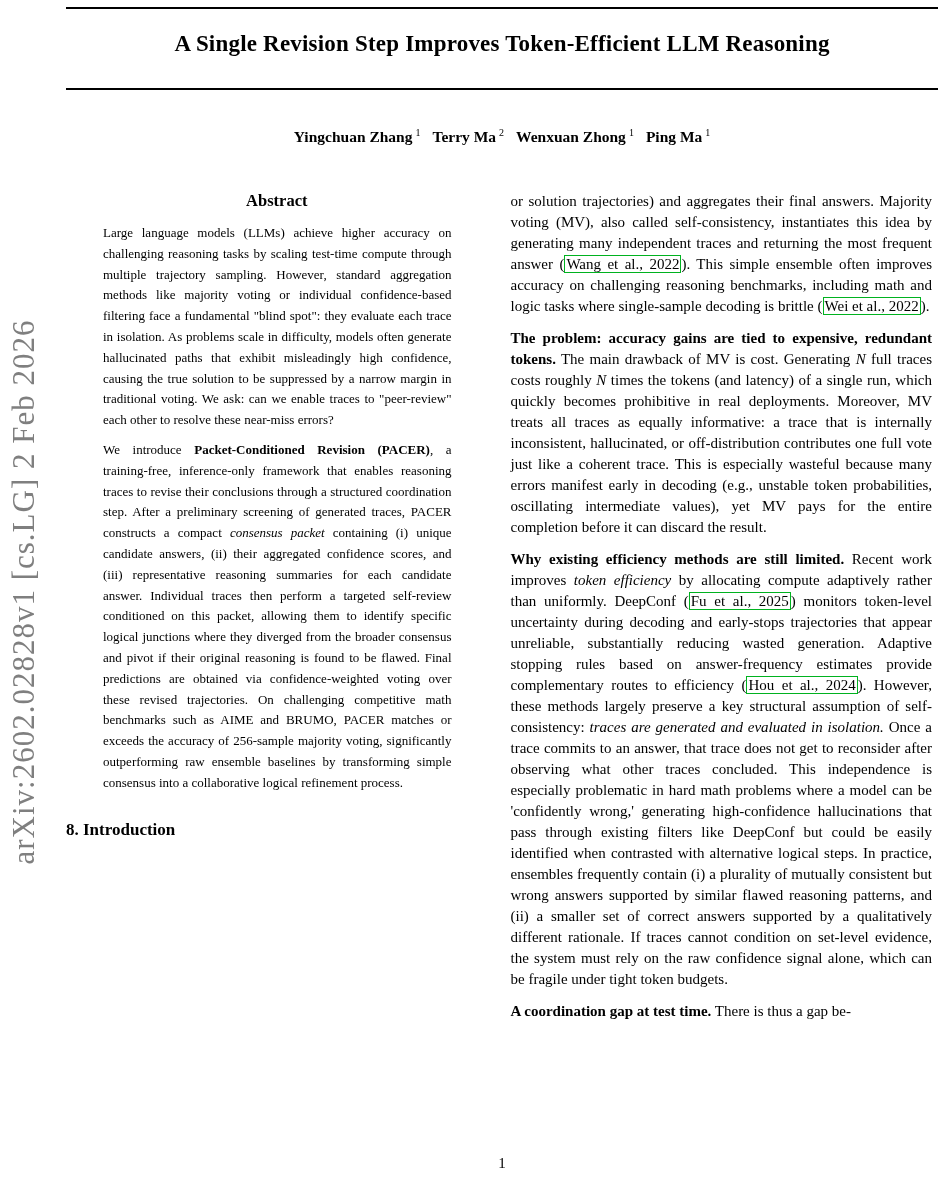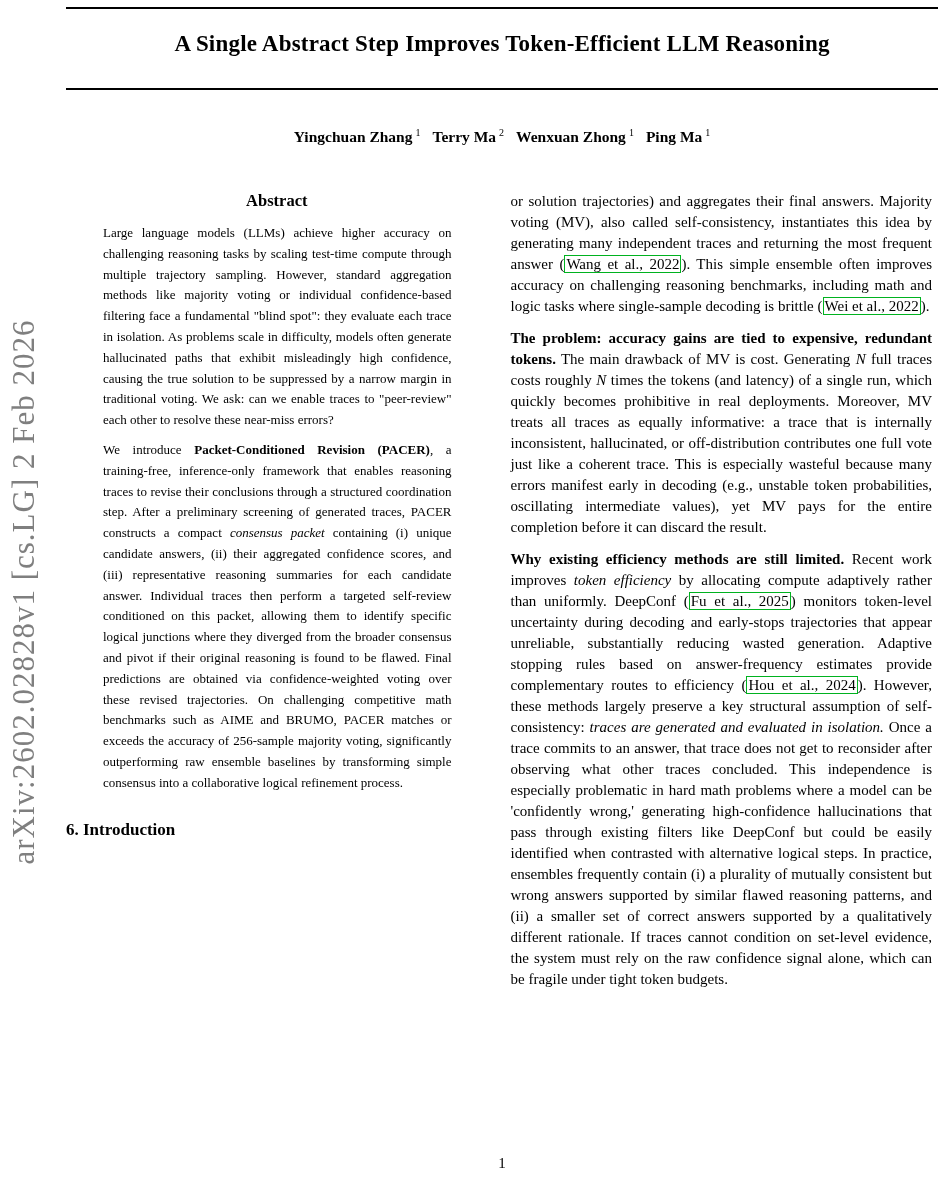--- a/index.html
+++ b/index.html
@@ -95,44 +95,45 @@
 <body>
 
 <div class="page">
 
   <div class="arxiv-watermark">arXiv:2602.02828v1  [cs.LG]  2 Feb 2026</div>
 
   <div class="content">
 
     <div class="rule rule-top"></div>
 
-    <h1 class="title">A Single Abstract Step Improves Token-Efficient LLM Reasoning</h1>
+    <h1 class="title">A Single Revision Step Improves Token-Efficient LLM Reasoning</h1>
 
     <div class="rule rule-under-title"></div>
 
     <div class="authors"><span class="author">Yingchuan Zhang<sup>1</sup></span><span class="author">Terry Ma<sup>2</sup></span><span class="author">Wenxuan Zhong<sup>1</sup></span><span class="author">Ping Ma<sup>1</sup></span></div>
 
     <div class="columns">
 
       <div class="col left">
         <div class="abstract">
           <div class="abstract-heading">Abstract</div>
           <div class="abstract-body">
               <p class="para"><span>Large language models (LLMs) achieve higher accuracy on challenging reasoning tasks by scaling test-time compute through multiple trajectory sampling. However, standard aggregation methods like majority voting or individual confidence-based filtering face a fundamental "blind spot": they evaluate each trace in isolation. As problems scale in difficulty, models often generate hallucinated paths that exhibit misleadingly high confidence, causing the true solution to be suppressed by a narrow margin in traditional voting. We ask: can we enable traces to "peer-review" each other to resolve these near-miss errors?</span></p>
               <p class="para"><span>We introduce </span><span class="run-b">Packet-Conditioned Revision (PACER)</span><span>, a training-free, inference-only framework that enables reasoning traces to revise their conclusions through a structured coordination step. After a preliminary screening of generated traces, PACER constructs a compact </span><span class="run-i">consensus packet</span><span> containing (i) unique candidate answers, (ii) their aggregated confidence scores, and (iii) representative reasoning summaries for each candidate answer. Individual traces then perform a targeted self-review conditioned on this packet, allowing them to identify specific logical junctions where they diverged from the broader consensus and pivot if their original reasoning is found to be flawed. Final predictions are obtained via confidence-weighted voting over these revised trajectories. On challenging competitive math benchmarks such as AIME and BRUMO, PACER matches or exceeds the accuracy of 256-sample majority voting, significantly outperforming raw ensemble baselines by transforming simple consensus into a collaborative logical refinement process.</span></p>
             </div>
         </div>
 
-        <h2 class="section-heading">6. Introduction</h2>
+        <h2 class="section-heading">8. Introduction</h2>
       </div>
 
       <div class="col right">
           <p class="para"><span>or solution trajectories) and aggregates their final answers. Majority voting (MV), also called self-consistency, instantiates this idea by generating many independent traces and returning the most frequent answer (</span><span class="run-cite">Wang et al., 2022</span><span>). This simple ensemble often improves accuracy on challenging reasoning benchmarks, including math and logic tasks where single-sample decoding is brittle (</span><span class="run-cite">Wei et al., 2022</span><span>).</span></p>
           <p class="para"><span class="run-b">The problem: accuracy gains are tied to expensive, redundant tokens.</span><span> The main drawback of MV is cost. Generating </span><span class="run-i">N</span><span> full traces costs roughly </span><span class="run-i">N</span><span> times the tokens (and latency) of a single run, which quickly becomes prohibitive in real deployments. Moreover, MV treats all traces as equally informative: a trace that is internally inconsistent, hallucinated, or off-distribution contributes one full vote just like a coherent trace. This is especially wasteful because many errors manifest early in decoding (e.g., unstable token probabilities, oscillating intermediate values), yet MV pays for the entire completion before it can discard the result.</span></p>
           <p class="para"><span class="run-b">Why existing efficiency methods are still limited.</span><span> Recent work improves </span><span class="run-i">token efficiency</span><span> by allocating compute adaptively rather than uniformly. DeepConf (</span><span class="run-cite">Fu et al., 2025</span><span>) monitors token-level uncertainty during decoding and early-stops trajectories that appear unreliable, substantially reducing wasted generation. Adaptive stopping rules based on answer-frequency estimates provide complementary routes to efficiency (</span><span class="run-cite">Hou et al., 2024</span><span>). However, these methods largely preserve a key structural assumption of self-consistency: </span><span class="run-i">traces are generated and evaluated in isolation.</span><span> Once a trace commits to an answer, that trace does not get to reconsider after observing what other traces concluded. This independence is especially problematic in hard math problems where a model can be 'confidently wrong,' generating high-confidence hallucinations that pass through existing filters like DeepConf but could be easily identified when contrasted with alternative logical steps. In practice, ensembles frequently contain (i) a plurality of mutually consistent but wrong answers supported by similar flawed reasoning patterns, and (ii) a smaller set of correct answers supported by a qualitatively different rationale. If traces cannot condition on set-level evidence, the system must rely on the raw confidence signal alone, which can be fragile under tight token budgets.</span></p>
+          <p class="para"><span class="run-b">A coordination gap at test time.</span><span> There is thus a gap be-</span></p>
         </div>
 
     </div>
 
     <div class="page-number">1</div>
 
   </div>
 </div>
 
 </body></html>

